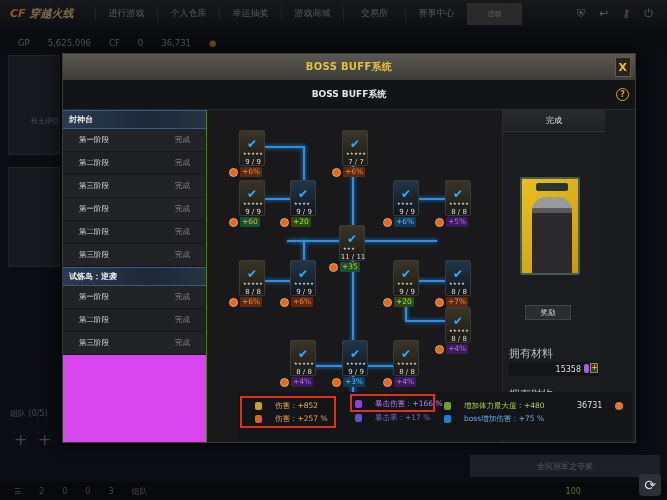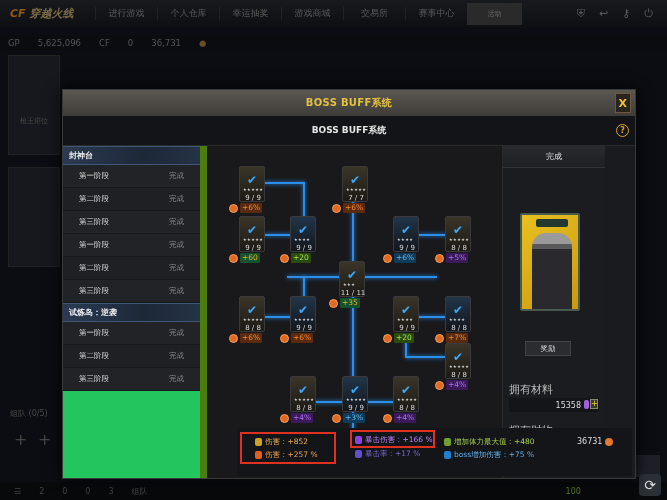--- a/index.html
+++ b/index.html
@@ -16,40 +16,39 @@
     display: flex; align-items: center;
   }
   .logo { width: 95px; height: 27px; color: #7a6a45; font-size: 11px; font-weight: bold; display:flex; align-items:center; padding-left: 10px; font-style: italic; }
   .logo .cf { color: #8a5a1a; margin-right: 4px; }
   .nav-item { width: 62px; text-align: center; font-size: 9px; color: #5a5a5a; border-left: 1px solid #222; }
   .top-icons { margin-left: auto; display: flex; gap: 14px; padding-right: 14px; }
   .top-icons span { color: #5a5a5a; font-size: 11px; }
   .event-badge { width: 55px; height: 22px; background: #2a2a2a; font-size: 7px; color: #6a6a6a; display:flex;align-items:center;justify-content:center; margin-right: 10px;}
   .statbar {
     position: absolute; left: 0; top: 35px; width: 667px; height: 15px;
-    background: #0a0c10; font-size: 8.5px; color: #555; display:flex; align-items:center; padding-left: 8px; gap: 18px;
+    background: #0a0c10; font-size: 8.5px; color: #555; display:flex; align-items:center; padding-left: 18px; gap: 18px;
   }
   .statbar .coin { color: #6a4a2a; }
   .side-left {
     position: absolute; left: 8px; top: 55px; width: 55px; height: 370px;
   }
-  .side-card { width: 52px; height: 100px; margin-bottom: 12px; background: #16181d; border: 1px solid #222; font-size: 7px; color: #4a4a4a; text-align: center; padding-top: 60px; }
+  .side-card { width: 52px; height: 100px; margin-bottom: 12px; background: #16181d; border: 1px solid #222; font-size: 7px; color: #4a4a4a; text-align: right; padding-top: 60px; }
   .team-label { position: absolute; left: 10px; top: 408px; font-size: 8px; color: #4a4a4a; }
   .team-plus { position: absolute; top: 430px; font-size: 16px; color: #444; }
   .bottom-bar { position: absolute; left: 0; top: 482px; width: 667px; height: 18px; background: #08090b; font-size: 8px; color: #444; display: flex; align-items:center; gap: 18px; padding-left: 14px; }
   .refresh-btn { position: absolute; right: 6px; top: 474px; width: 22px; height: 22px; border-radius: 4px; background: #2b2f36; color: #ddd; font-size: 14px; display:flex; align-items:center; justify-content:center; }
   .right-bg-banner { position: absolute; left: 470px; top: 455px; width: 190px; height: 22px; background: #2a2d36; opacity: .6; font-size: 8px; color: #888; display:flex;align-items:center;justify-content:center;}
 
   
   .modal {
     position: absolute; left: 62px; top: 53px; width: 574px; height: 390px;
     background: #1a1b1e;
     border: 1px solid #3a3a3a;
     box-shadow: 0 0 14px rgba(0,0,0,.9);
-    margin-top: 36px;
   }
   .modal-title {
     height: 26px; background: linear-gradient(#5b5852, #3e3c38);
     display: flex; align-items: center; justify-content: center;
     color: #e2c040; font-weight: bold; font-size: 10px; letter-spacing: .3px;
     position: relative;
   }
   .close-btn {
     position: absolute; right: 4px; top: 3px; width: 16px; height: 20px;
     background: #2a2420; border: 1px solid #6a5a3a;
@@ -59,21 +58,21 @@
     height: 30px; background: #131417; border-bottom: 1px solid #2a2a2a;
     display: flex; align-items: center; justify-content: center;
     color: #e6e6e6; font-size: 9px; font-weight: bold; position: relative;
   }
   .help-btn {
     position: absolute; right: 6px; top: 8px; width: 13px; height: 13px; border-radius: 50%;
     border: 1.5px solid #e0a020; color: #e0a020; font-size: 8px; font-weight: bold; display:flex;align-items:center;justify-content:center;
   }
   .body-row { display: flex; height: 332px; }
   
-  .stage-list { width: 144px; background: #22c55e; border-right: 7px solid #4d7c0f; }
+  .stage-list { width: 144px; background: #d946ef; border-right: 1px solid #4d7c0f; }
   .group-header {
     height: 19px; background: linear-gradient(90deg, #2a3a52, #1d2838 60%, #253346);
     border-top: 1px solid #3f5878; border-bottom: 1px solid #3f5878;
     color: #f0f0f0; font-weight: bold; font-size: 8px; padding-left: 6px; display:flex; align-items:center;
   }
   .stage-item {
     height: 23px; display: flex; align-items: center; justify-content: space-between;
     padding: 0 16px 0 16px; font-size: 7.5px; color: #d8d8d8;
     background: #1f2023; border-bottom: 1px solid #17181a;
   }
@@ -98,21 +97,21 @@
   .node .buff { font-size: 7.5px; padding: 0 2px; height: 10px; line-height: 10px; border-radius: 1px; }
   .buff.orange { background: #5a2a10; color: #f08a30; }
   .buff.yellow { background: #14532d; color: #e8b030; }
   .buff.green { background: #2a4a10; color: #a0e050; }
   .buff.blue { background: #103a5a; color: #60b8f0; }
   .buff.purple { background: #3a1a5a; color: #b070f0; }
 
   
   .summary { position: absolute; left: 174px; top: 338px; width: 395px; height: 48px; background: #141518; }
   .sum-box { position: absolute; border: 2px solid #e03020; }
-  .sum-line { position: absolute; font-size: 7.5px; white-space: nowrap; display:flex; align-items:center; gap: 3px; }
+  .sum-line { position: absolute; font-size: 7.5px; white-space: nowrap; display:flex; align-items:center; gap: 13px; }
   .sum-ic { width: 7px; height: 8px; border-radius: 2px; display:inline-block; }
 
   
   .reward-panel { width: 103px; background: #1b1c1f; border-left: 1px solid #2a2a2a; position: relative; }
   .reward-head { height: 22px; background: linear-gradient(#2a2b2f, #1e1f22); color:#e6e6e6; font-size: 8px; display:flex;align-items:center;justify-content:center; border-bottom: 1px solid #333;}
   .card {
     position: absolute; left: 17px; top: 67px; width: 60px; height: 98px;
     background: linear-gradient(135deg, #e8c020, #c89a10);
     border: 2px solid #4a5a50; border-radius: 2px; overflow: hidden;
   }

